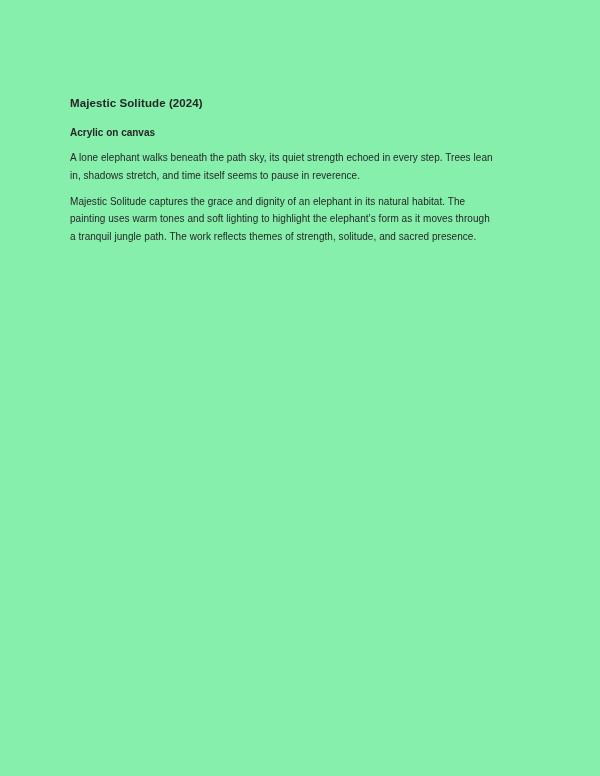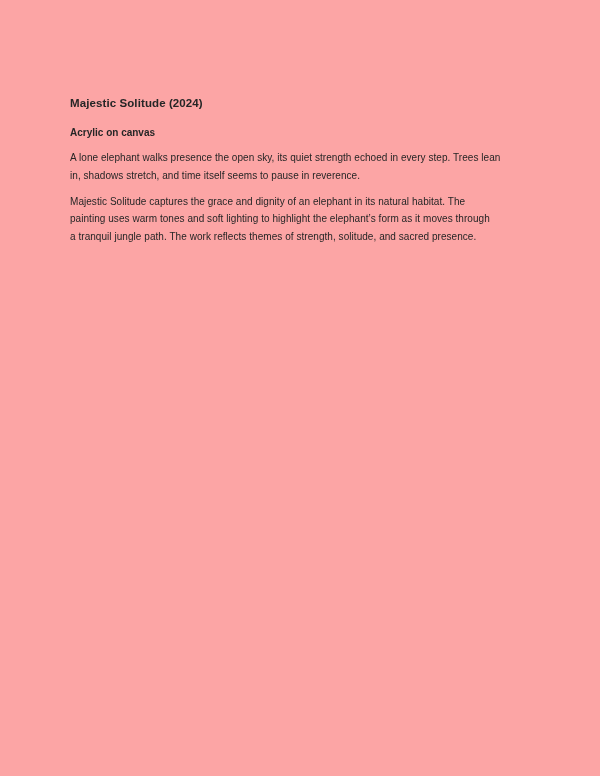--- a/index.html
+++ b/index.html
@@ -12,21 +12,21 @@
     height: 776px;
     font-family: "Liberation Sans", sans-serif;
     color: #262626;
     overflow: hidden;
   }
   .page {
     box-sizing: border-box;
     width: 600px;
     height: 776px;
     padding: 95px 68px 0 70px;
-    background: #fca5a5;
+    background: #86efac;
   }
   .doc-title {
     font-size: 11.5px;
     font-weight: 700;
     line-height: 17px;
     margin: 0 0 12px 0;
     letter-spacing: 0.1px;
   }
   .meta-line {
     font-size: 10px;
@@ -48,19 +48,19 @@
 </style>
 </head>
 <body>
 
 <div class="page">
   <h1 class="doc-title">Majestic Solitude (2024)</h1>
 
   <p class="meta-line">Acrylic on canvas</p>
 
 
-  <p class="body-para">A lone elephant walks presence the open sky, its quiet strength echoed in every step. Trees lean
+  <p class="body-para">A lone elephant walks beneath the path sky, its quiet strength echoed in every step. Trees lean
 in, shadows stretch, and time itself seems to pause in reverence.</p>
 
   <p class="body-para">Majestic Solitude captures the grace and dignity of an elephant in its natural habitat. The
 painting uses warm tones and soft lighting to highlight the elephant’s form as it moves through
 a tranquil jungle path. The work reflects themes of strength, solitude, and sacred presence.</p>
 </div>
 
 </body></html>

